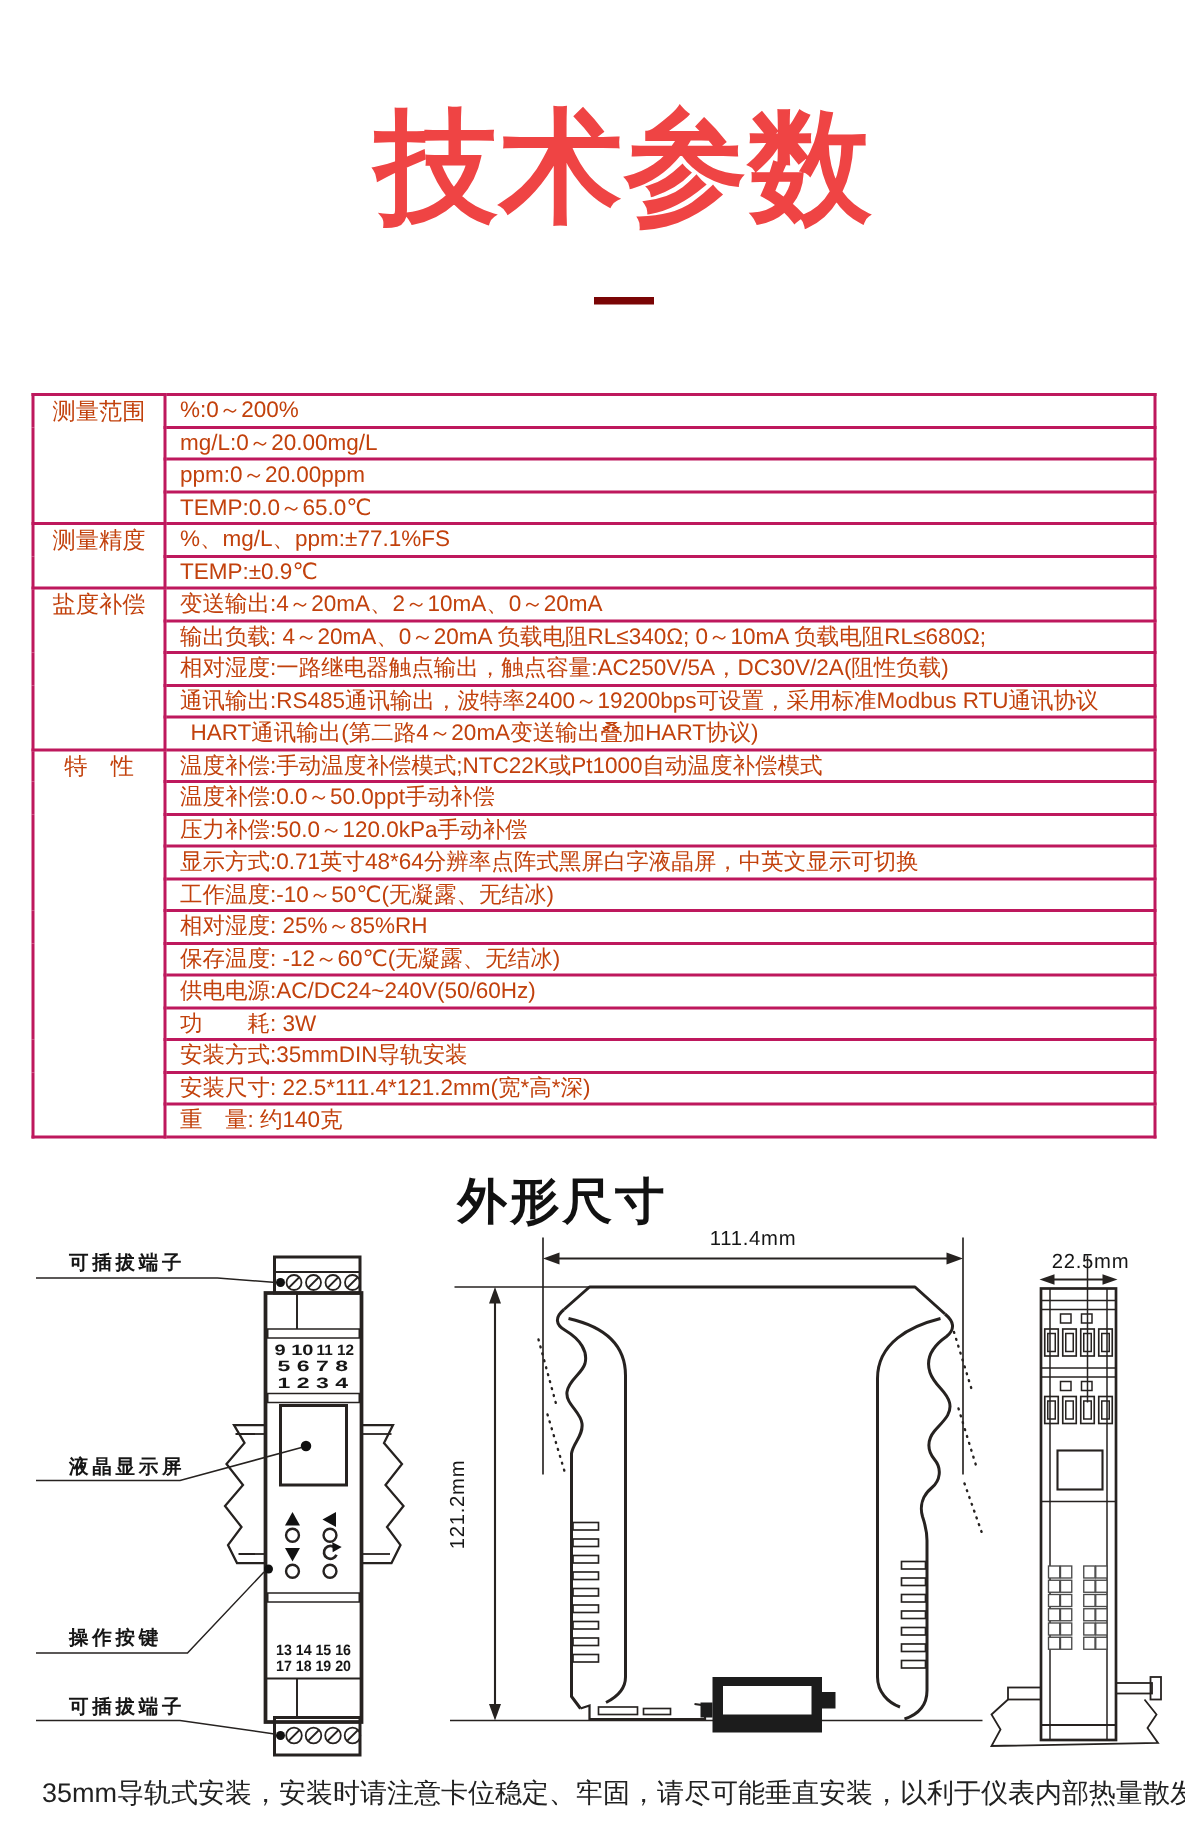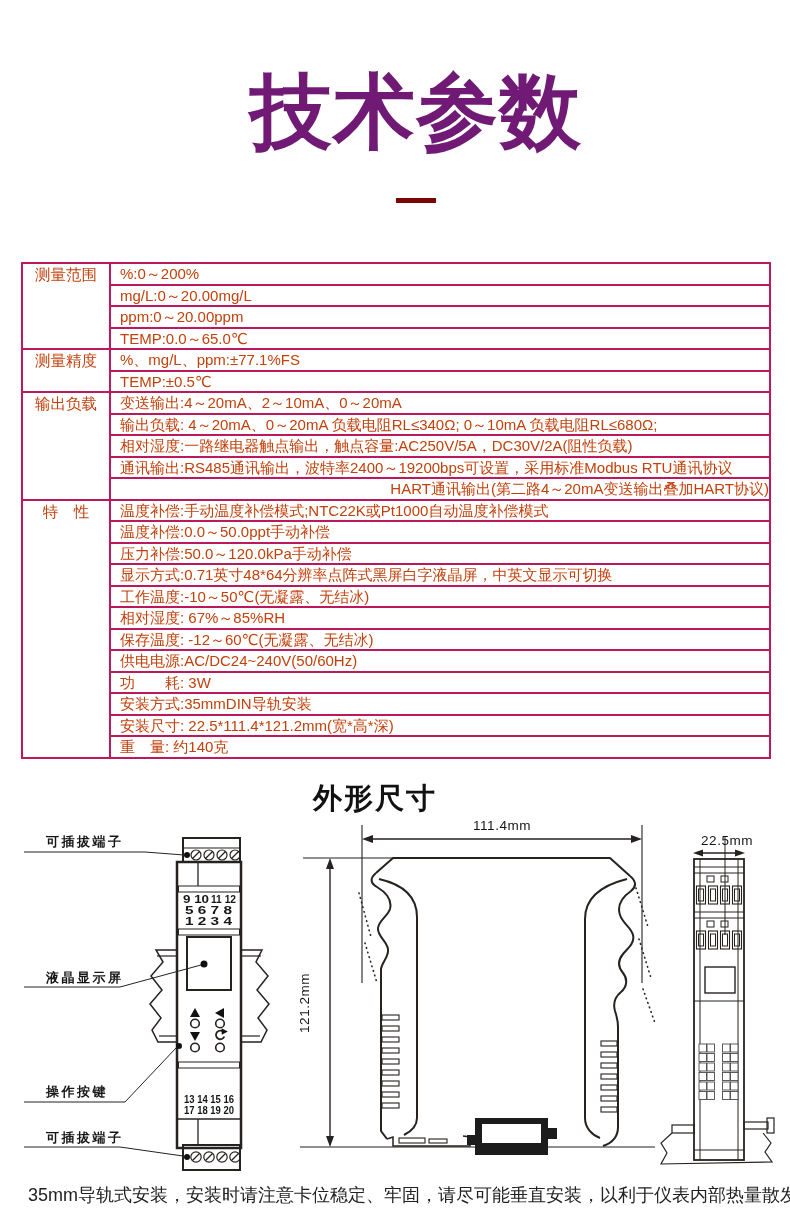--- a/index.html
+++ b/index.html
@@ -1,30 +1,30 @@
 <!DOCTYPE html>
 <html><head>
 <meta charset="utf-8">
 <style>
   html,body{margin:0;padding:0;background:#fff;}
   .page{position:relative;width:790px;height:1225px;background:#fff;overflow:hidden;
         font-family:"Liberation Sans","DejaVu Sans",sans-serif;color:#1c1c1c;}
   
   .hdr{position:absolute;top:0;left:0;width:100%;text-align:center;padding-left:42px;box-sizing:border-box;}
-  .title{margin-top:66px;font-size:82px;line-height:92px;font-weight:900;color:#701a75;letter-spacing:1px;}
+  .title{margin-top:66px;font-size:82px;line-height:92px;font-weight:900;color:#ef4444;letter-spacing:1px;}
   .divider{width:40px;height:5px;background:#7a0505;margin:40px auto 0 auto;}
   
   table.spec{position:absolute;left:21px;top:262px;width:750px;border-collapse:collapse;table-layout:fixed;}
   table.spec td{border:2px solid #be185d;font-size:15px;line-height:19.5px;height:19.5px;
         padding:0 0 0 9px;white-space:nowrap;overflow:hidden;color:#c2410c;margin-top:28px;}
   table.spec td.lbl{width:86px;text-align:center;vertical-align:top;padding:1px 0 0 0;font-size:15.5px;}
-  table.spec td.ctr{text-align:right;padding-left:16px;}
+  table.spec td.ctr{text-align:left;padding-left:16px;}
   
   .fig-heading{position:absolute;top:779px;left:0;width:750px;text-align:center;
-        font-size:29px;font-weight:600;color:#111;letter-spacing:2px;}
+        font-size:33px;font-weight:600;color:#111;letter-spacing:2px;}
   
   svg.fig{position:absolute;left:15px;top:815px;}
   svg.fig .ln{stroke:#262220;fill:none;}
   svg.fig text{fill:#161616;}
   .callout{font-size:13px;font-weight:600;letter-spacing:2.5px;}
   .dimtxt{font-size:13.5px;letter-spacing:0.5px;}
   .tnum{font-size:10px;font-weight:bold;letter-spacing:0;}
   
   .foot{position:absolute;left:28px;top:1183px;width:756px;font-size:18px;color:#212121;white-space:nowrap;}
 </style>
@@ -52,25 +52,25 @@
         </tr>
       <tr>
           <td>TEMP:0.0～65.0℃</td>
         </tr>
 
       <tr>
           <td class="lbl" rowspan="2">测量精度</td>
           <td>%、mg/L、ppm:±77.1%FS</td>
         </tr>
       <tr>
-          <td>TEMP:±0.5℃</td>
-        </tr>
-
-      <tr>
-          <td class="lbl" rowspan="5">输出负载</td>
+          <td>TEMP:±0.9℃</td>
+        </tr>
+
+      <tr>
+          <td class="lbl" rowspan="5">盐度补偿</td>
           <td>变送输出:4～20mA、2～10mA、0～20mA</td>
         </tr>
       <tr>
           <td>输出负载: 4～20mA、0～20mA 负载电阻RL≤340Ω; 0～10mA 负载电阻RL≤680Ω;</td>
         </tr>
       <tr>
           <td>相对湿度:一路继电器触点输出，触点容量:AC250V/5A，DC30V/2A(阻性负载)</td>
         </tr>
       <tr>
           <td>通讯输出:RS485通讯输出，波特率2400～19200bps可设置，采用标准Modbus RTU通讯协议</td>
@@ -89,21 +89,21 @@
       <tr>
           <td>压力补偿:50.0～120.0kPa手动补偿</td>
         </tr>
       <tr>
           <td>显示方式:0.71英寸48*64分辨率点阵式黑屏白字液晶屏，中英文显示可切换</td>
         </tr>
       <tr>
           <td>工作温度:-10～50℃(无凝露、无结冰)</td>
         </tr>
       <tr>
-          <td>相对湿度: 67%～85%RH</td>
+          <td>相对湿度: 25%～85%RH</td>
         </tr>
       <tr>
           <td>保存温度: -12～60℃(无凝露、无结冰)</td>
         </tr>
       <tr>
           <td>供电电源:AC/DC24~240V(50/60Hz)</td>
         </tr>
       <tr>
           <td>功　　耗: 3W</td>
         </tr>

